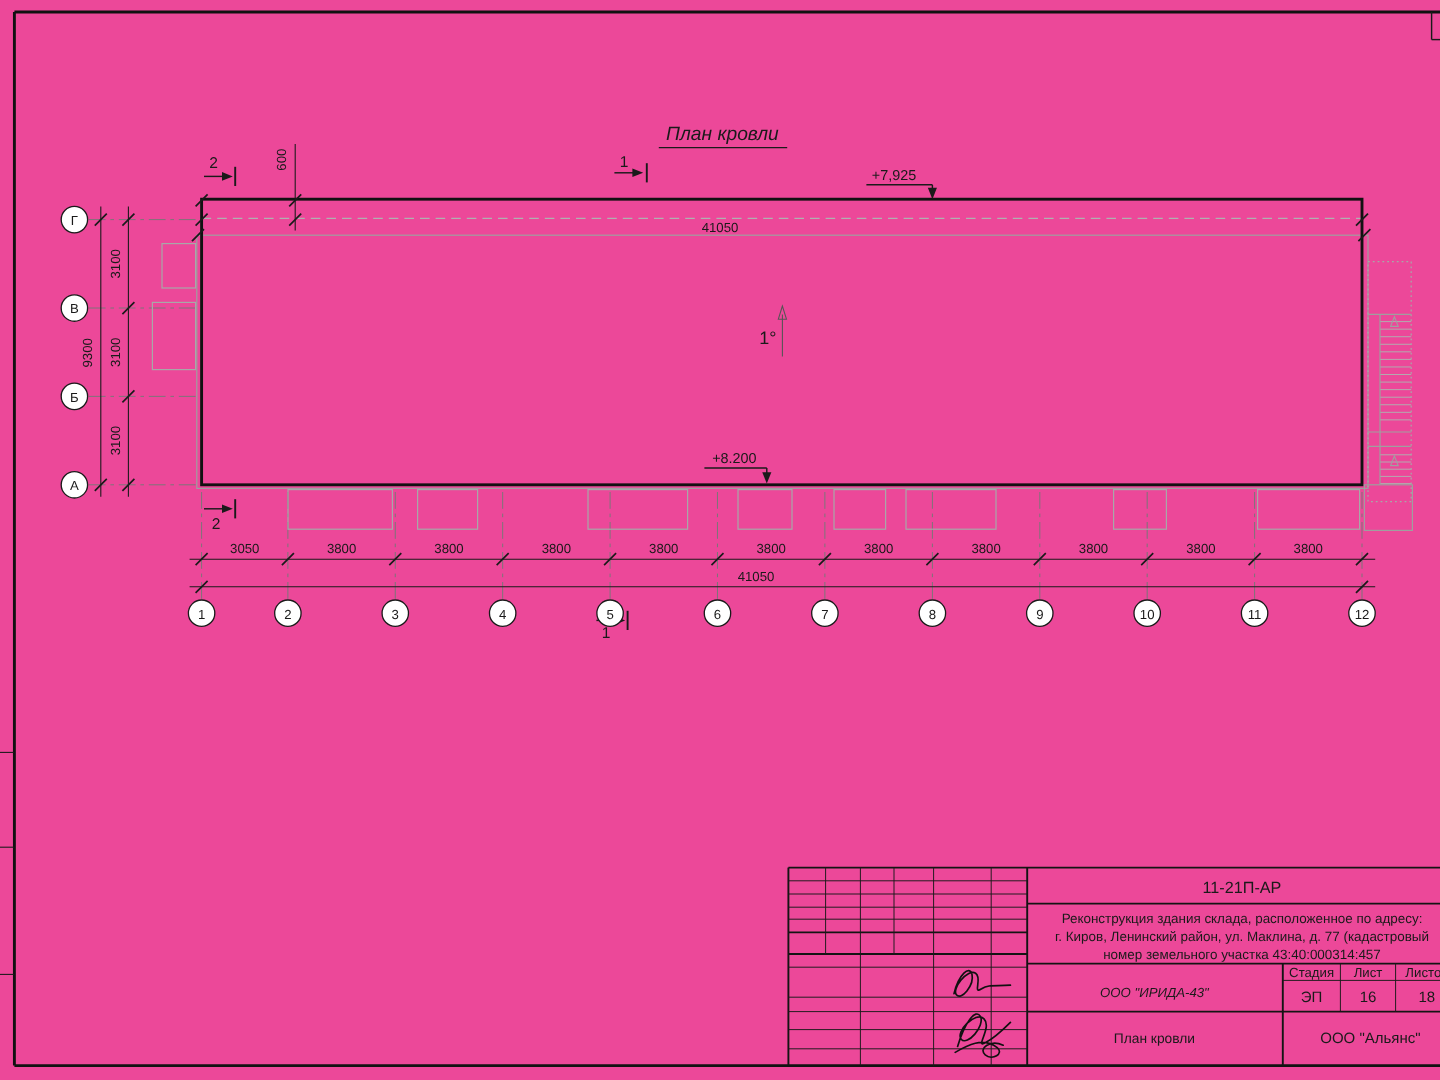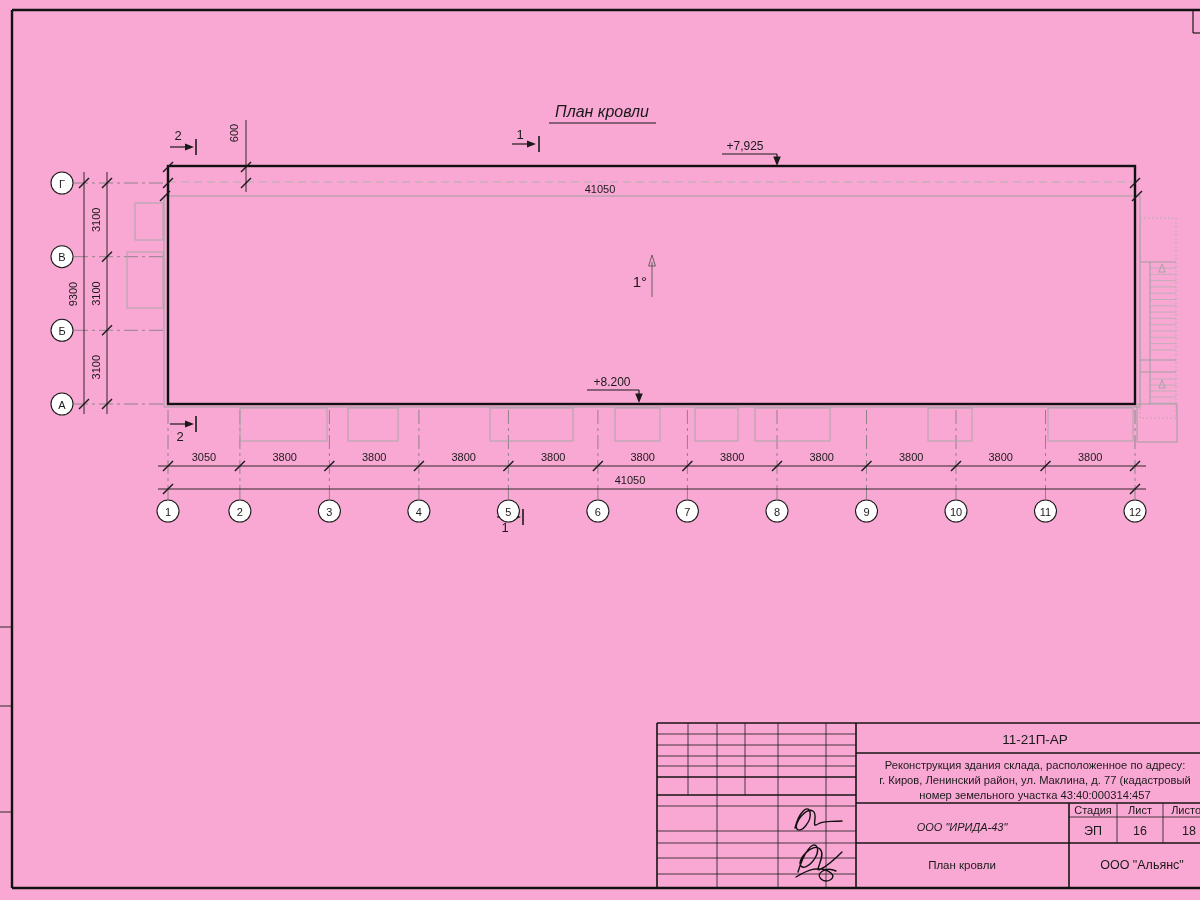--- a/index.html
+++ b/index.html
@@ -1,16 +1,16 @@
 <!DOCTYPE html>
 <html><head>
 <meta charset="utf-8">
 <style>
   html,body{margin:0;padding:0;background:#ffffff;width:1200px;height:900px;overflow:hidden;}
-  #sheet{position:relative;width:1200px;height:900px;background:#f9a8d4;text-decoration:underline;}
+  #sheet{position:relative;width:1200px;height:900px;background:#ec4899;text-decoration:underline;}
   svg{position:absolute;left:0;top:0;}
   svg text{font-family:"Liberation Sans","DejaVu Sans",sans-serif;fill:#1a1a1a;}
   .thin{stroke:#1a1a1a;stroke-width:0.9;fill:none;}
   .med{stroke:#1a1a1a;stroke-width:1.2;fill:none;}
   .thick{stroke:#111;stroke-width:2.4;fill:none;}
   .gray{stroke:#9f9f9f;stroke-width:1;fill:none;}
   .sig{stroke:#111;stroke-width:1.4;fill:none;stroke-linecap:round;}
 </style>
 </head>
 <body>

